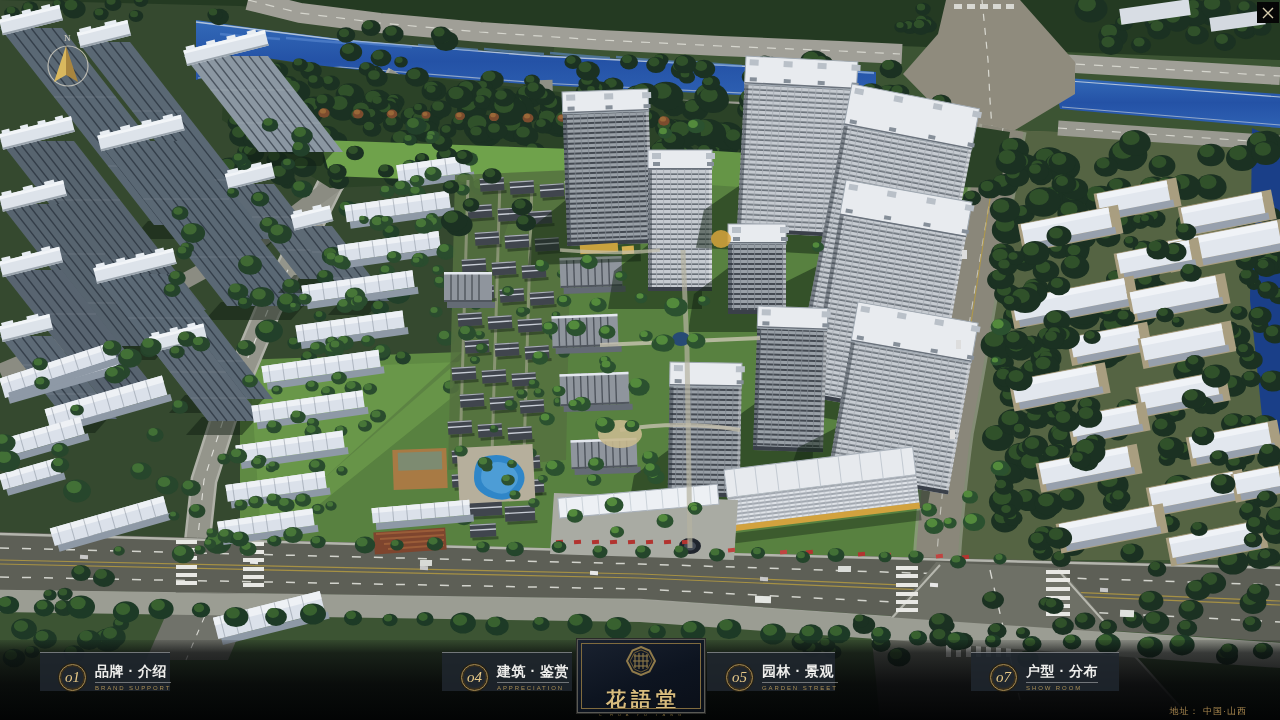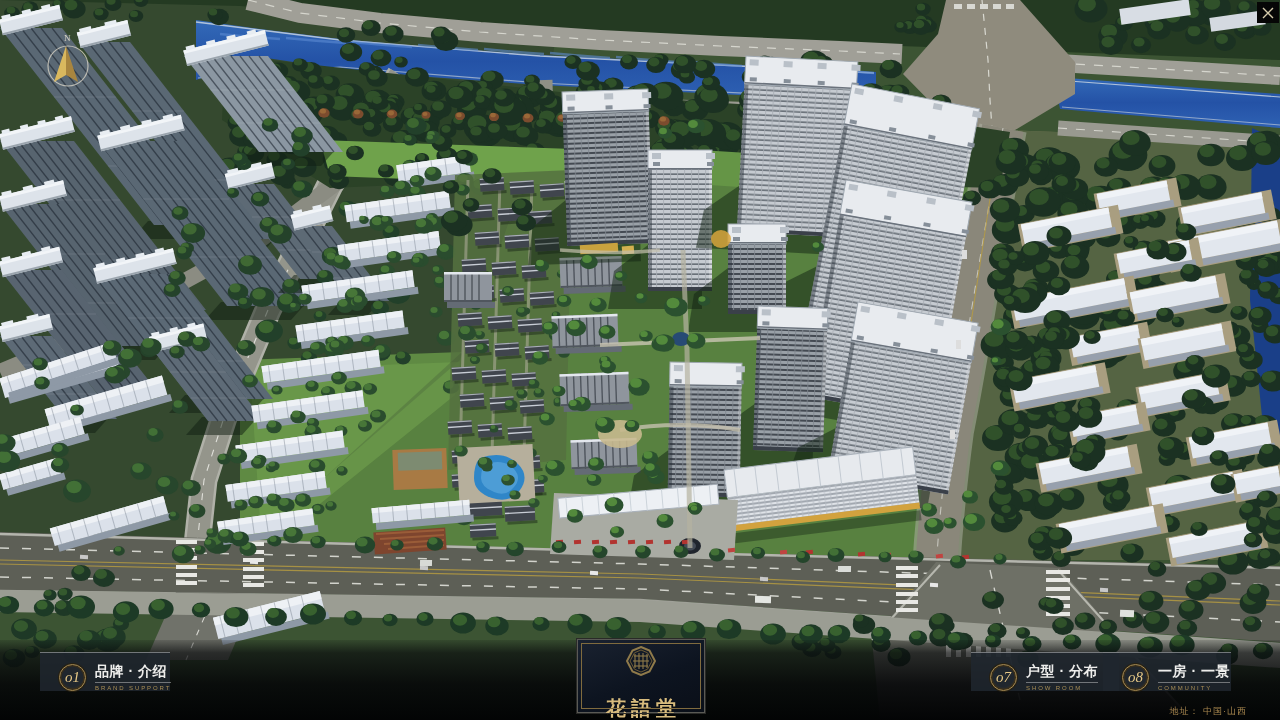--- a/index.html
+++ b/index.html
@@ -16,21 +16,21 @@
 .mt { margin-left:9px;margin-top:24px; }
 .zh { font-size:14px; font-weight:bold; color:#ededeb; letter-spacing:0.5px; white-space:nowrap; }
 .en { font-size:6px; color:#a98e55; letter-spacing:1.9px; border-top:1px solid rgba(230,230,230,0.42);
   padding-top:2px; margin-top:1px; white-space:nowrap; }
 #logo { position:absolute; left:577px; top:639px; width:128px; height:74px;
   background:linear-gradient(160deg,#1a2230 0%, #0d1420 55%, #0a0f18 100%);
   border:1px solid #5a5a55; outline:1px solid #2a2a28; text-align:center; }
 #logo .inner { position:absolute; left:3px; top:3px; right:3px; bottom:3px; border:1px solid #806b3e; }
 #logo .seal { margin-top:6px; }
 #logo .nm { font-family:"Liberation Serif",serif; font-weight:bold; font-size:20px; color:#d8bc7e;
-  letter-spacing:5px; line-height:20px; margin-top:18px; text-indent:5px;
+  letter-spacing:5px; line-height:20px; margin-top:9px; text-indent:5px;
   text-shadow:0 1px 1px rgba(0,0,0,0.7); }
 #logo .sub { font-size:4px; color:#7a6638; letter-spacing:2px; margin-top:3px; }
 #addr { position:absolute; right:33px; top:705px; font-size:9px; color:#a8874f; letter-spacing:1px; }
 #close { position:absolute; left:1257px; top:2px; width:22px; height:21px; background:#060606;
   display:flex; align-items:center; justify-content:center; }
 #close svg { display:block; }
 </style></head>
 <body>
 <div id="stage">
 <div id="scene"><svg width="1280" height="720" viewBox="0 0 1280 720">
@@ -3093,36 +3093,45 @@
 <div id="shade"></div>
 <div class="mi" style="left:40px;width:130px">
 <div class="badge">
         <span>o1</span>
       </div>
 <div class="mt">
         <div class="zh">品牌 · 介绍</div>
         <div class="en">BRAND SUPPORT</div>
       </div>
 </div>
+<div class="mi" style="left:442px;width:130px">
+<div class="badge">
+        <span>o4</span>
+      </div>
+<div class="mt">
+        <div class="zh">建筑 · 鉴赏</div>
+        <div class="en">APPRECIATION</div>
+      </div>
+</div>
+<div class="mi" style="left:707px;width:128px">
+<div class="badge">
+        <span>o5</span>
+      </div>
+<div class="mt">
+        <div class="zh">园林 · 景观</div>
+        <div class="en">GARDEN STREET</div>
+      </div>
+</div>
 <div class="mi" style="left:971px;width:148px">
 <div class="badge">
         <span>o7</span>
       </div>
 <div class="mt">
         <div class="zh">户型 · 分布</div>
         <div class="en">SHOW ROOM</div>
-      </div>
-</div>
-<div class="mi" style="left:1103px;width:128px">
-<div class="badge">
-        <span>o8</span>
-      </div>
-<div class="mt">
-        <div class="zh">一房 · 一景</div>
-        <div class="en">COMMUNITY</div>
       </div>
 </div>
 <div id="logo">
       <div class="inner"></div>
   <div class="seal"><svg width="30" height="30" viewBox="0 0 30 30">
 <polygon points="15,1 23.5,4.5 29,15 23.5,25.5 15,29 6.5,25.5 1,15 6.5,4.5" fill="none" stroke="#8f7a4a" stroke-width="2"></polygon>
 <polygon points="15,4 21.5,6.8 26,15 21.5,23.2 15,26 8.5,23.2 4,15 8.5,6.8" fill="none" stroke="#6b5a35" stroke-width="1"></polygon>
 <g stroke="#8f7a4a" stroke-width="1.1">
 <line x1="9" y1="8" x2="9" y2="22"></line>
             <line x1="13" y1="7" x2="13" y2="23"></line>

